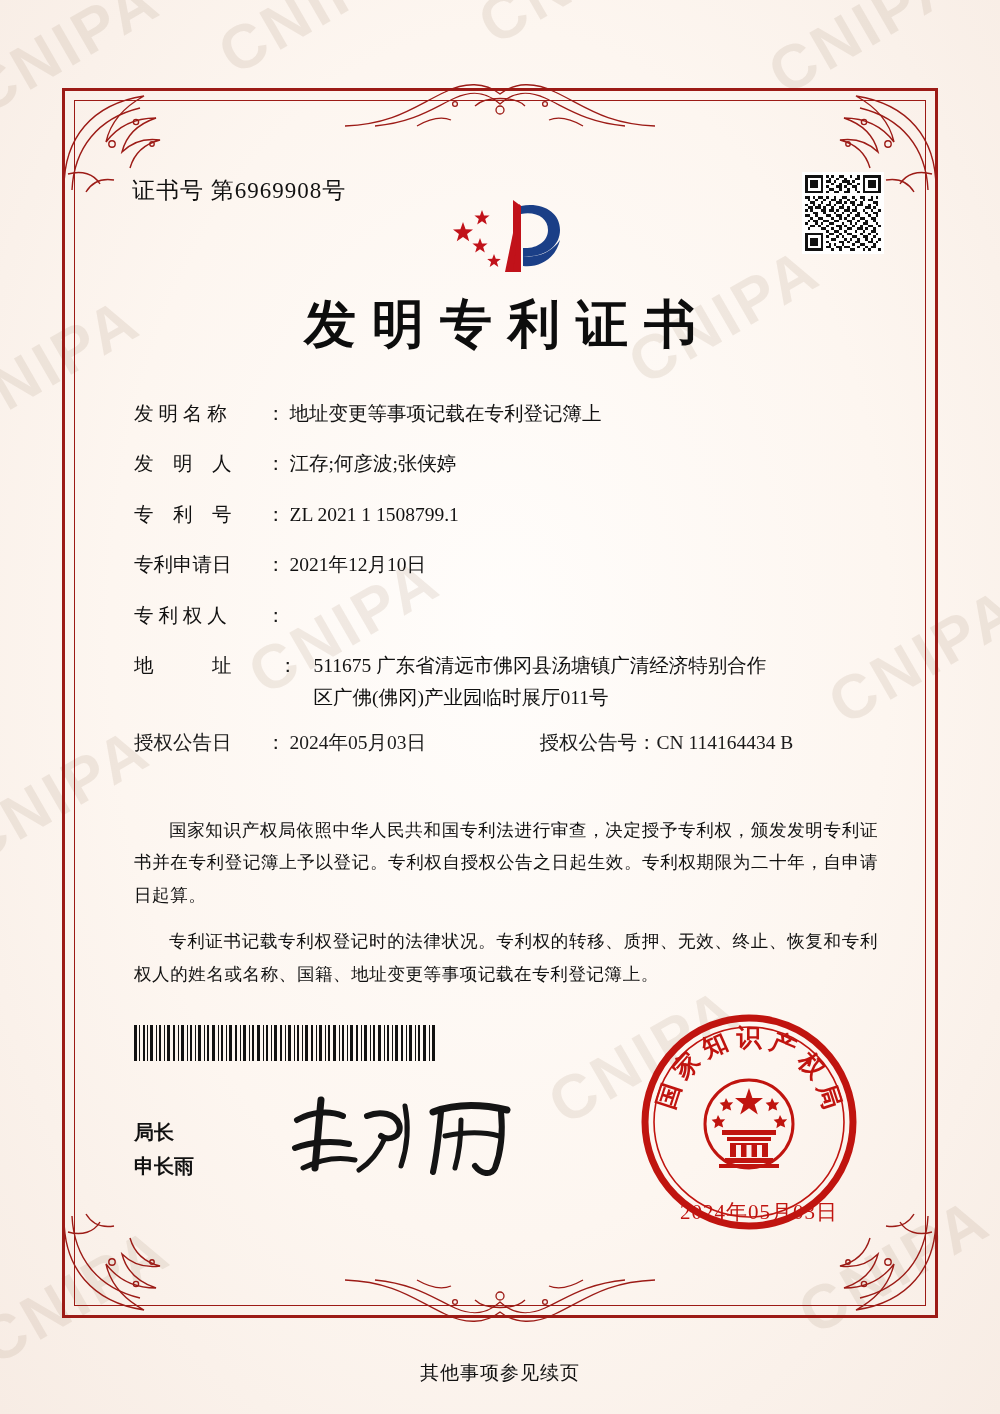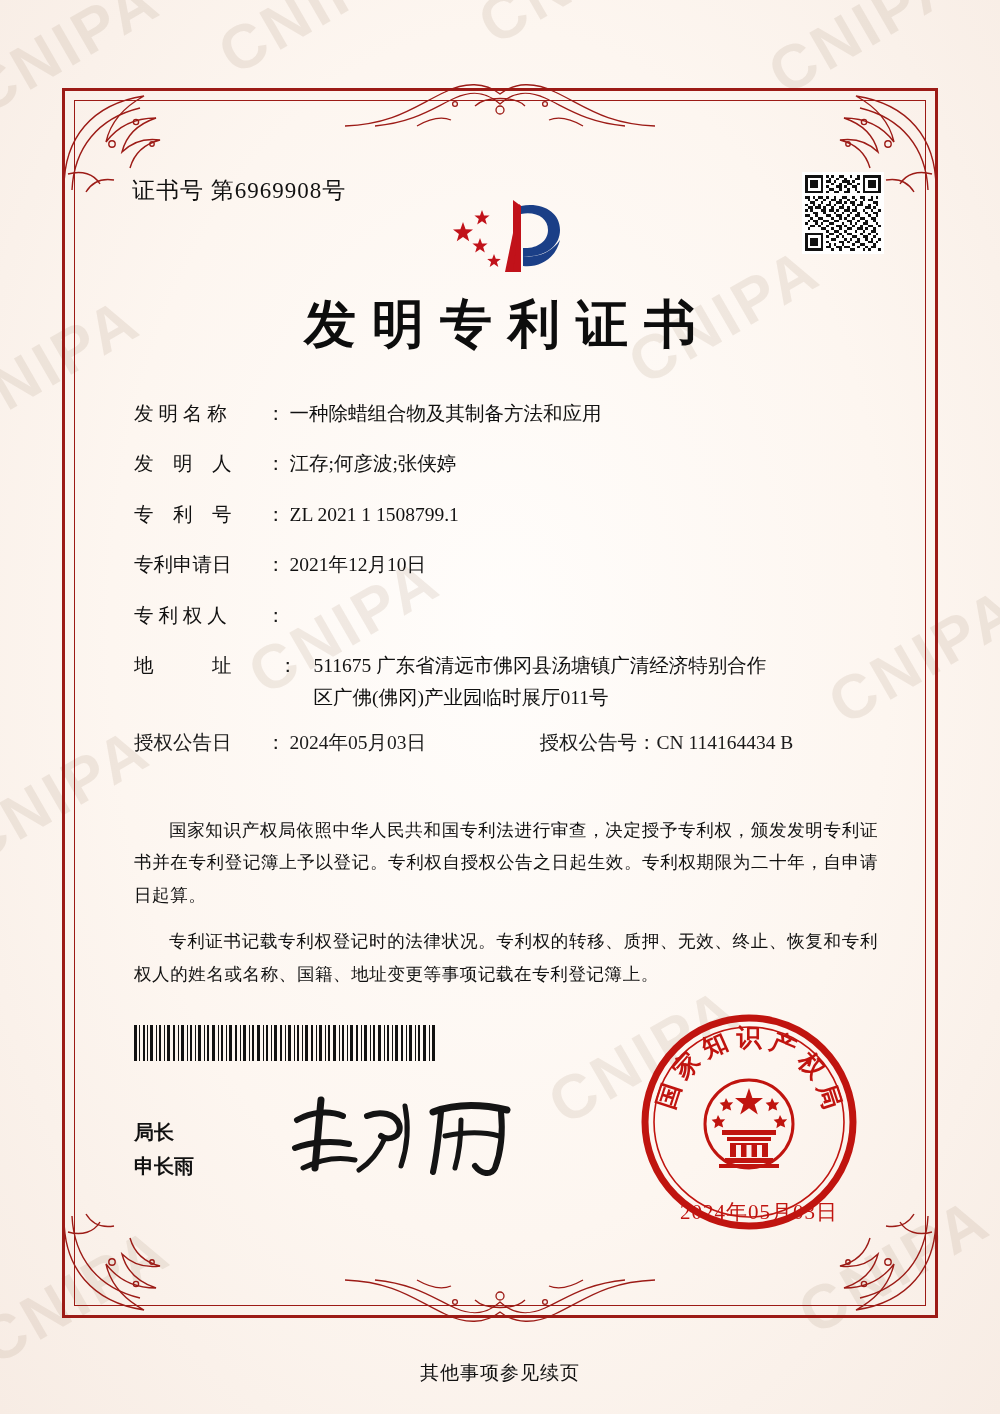--- a/index.html
+++ b/index.html
@@ -592,21 +592,21 @@
       </svg>
     </div>
 
     <div class="main-title">发明专利证书</div>
 
     <div class="fields">
 
       <div class="frow">
         <span class="flabel">发 明 名 称</span>
         <span class="fcolon">：</span>
-        <span class="fvalue">一种除蜡组合物及其制备方法和应用</span>
+        <span class="fvalue">地址变更等事项记载在专利登记簿上</span>
       </div>
 
       <div class="frow">
         <span class="flabel">发　明　人</span>
         <span class="fcolon">：</span>
         <span class="fvalue">江存;何彦波;张侠婷</span>
       </div>
 
       <div class="frow">
         <span class="flabel">专　利　号</span>

